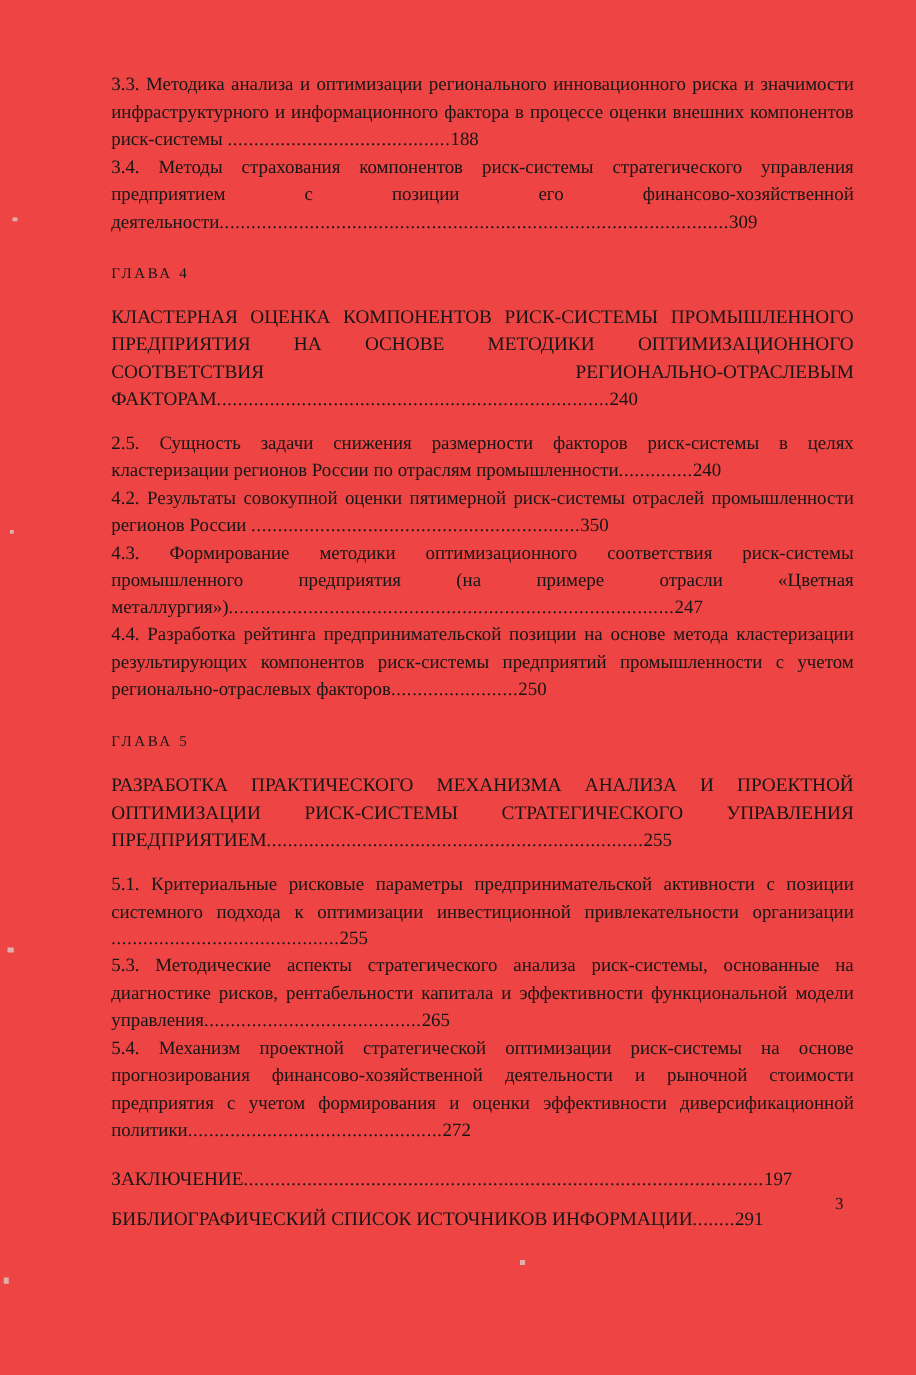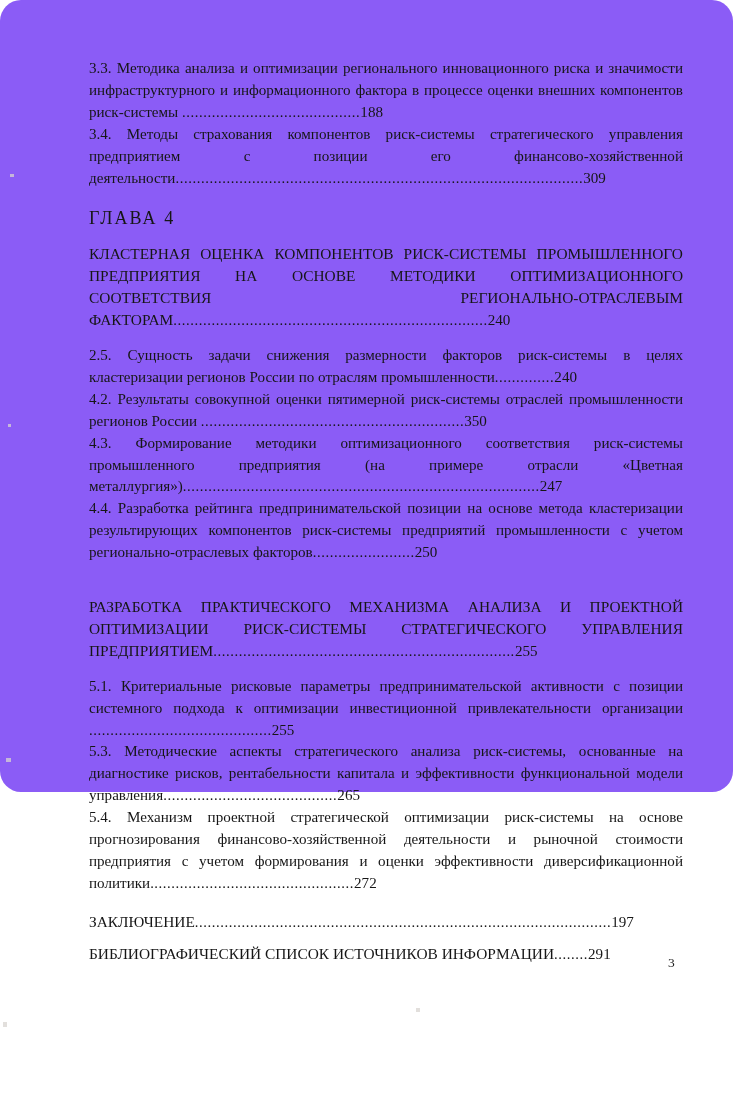--- a/index.html
+++ b/index.html
@@ -13,23 +13,22 @@
     position: relative;
     font-family: "Liberation Serif", "DejaVu Serif", serif;
     color: #161616;
     overflow: hidden;
   }
 
   #page {
     position: absolute;
     left: 0; top: 0;
     width: 733px;
-    height: 792px;
-    background: #8b5cf6;
-    border-radius: 21px;
+    height: 1100px;
+    background: #ef4444;
   }
 
   
   #toc {
     position: absolute;
     left: 89px;
     top: 58px;
     width: 594px;
   }
 
@@ -54,21 +53,21 @@
     letter-spacing: 0.6px;
     font-size: 14.6px;
   }
   .pagenum {
     font-size: 15.1px;
     white-space: nowrap;
   }
 
   
   .chapter-label {
-    font-size: 18px;
+    font-size: 12px;
     line-height: 21.9px;
     letter-spacing: 2.1px;
     margin: 0;
     text-align: left;
   }
 
   
   .chapter-title {
     font-size: 15.4px;
     line-height: 21.9px;
@@ -165,20 +164,21 @@
     </p>
 
     <p class="entry">
       <span class="body">
         <span>4.4. Разработка рейтинга предпринимательской позиции  на основе метода кластеризации результирующих компонентов риск-системы предприятий промышленности с учетом регионально-отраслевых факторов</span><span class="leader">........................</span><span class="pagenum">250</span>
       </span>
     </p>
 
     <div class="gap-xl"></div>
 
+    <p class="chapter-label">ГЛАВА 5</p>
 
     <div class="gap-md"></div>
 
     <p class="chapter-title">
       <span>РАЗРАБОТКА ПРАКТИЧЕСКОГО МЕХАНИЗМА АНАЛИЗА И ПРОЕКТНОЙ ОПТИМИЗАЦИИ РИСК-СИСТЕМЫ СТРАТЕГИЧЕСКОГО УПРАВЛЕНИЯ ПРЕДПРИЯТИЕМ</span><span class="leader">.......................................................................</span><span class="pagenum">255</span>
     </p>
 
     <div class="gap-md"></div>
 
     <p class="entry">

